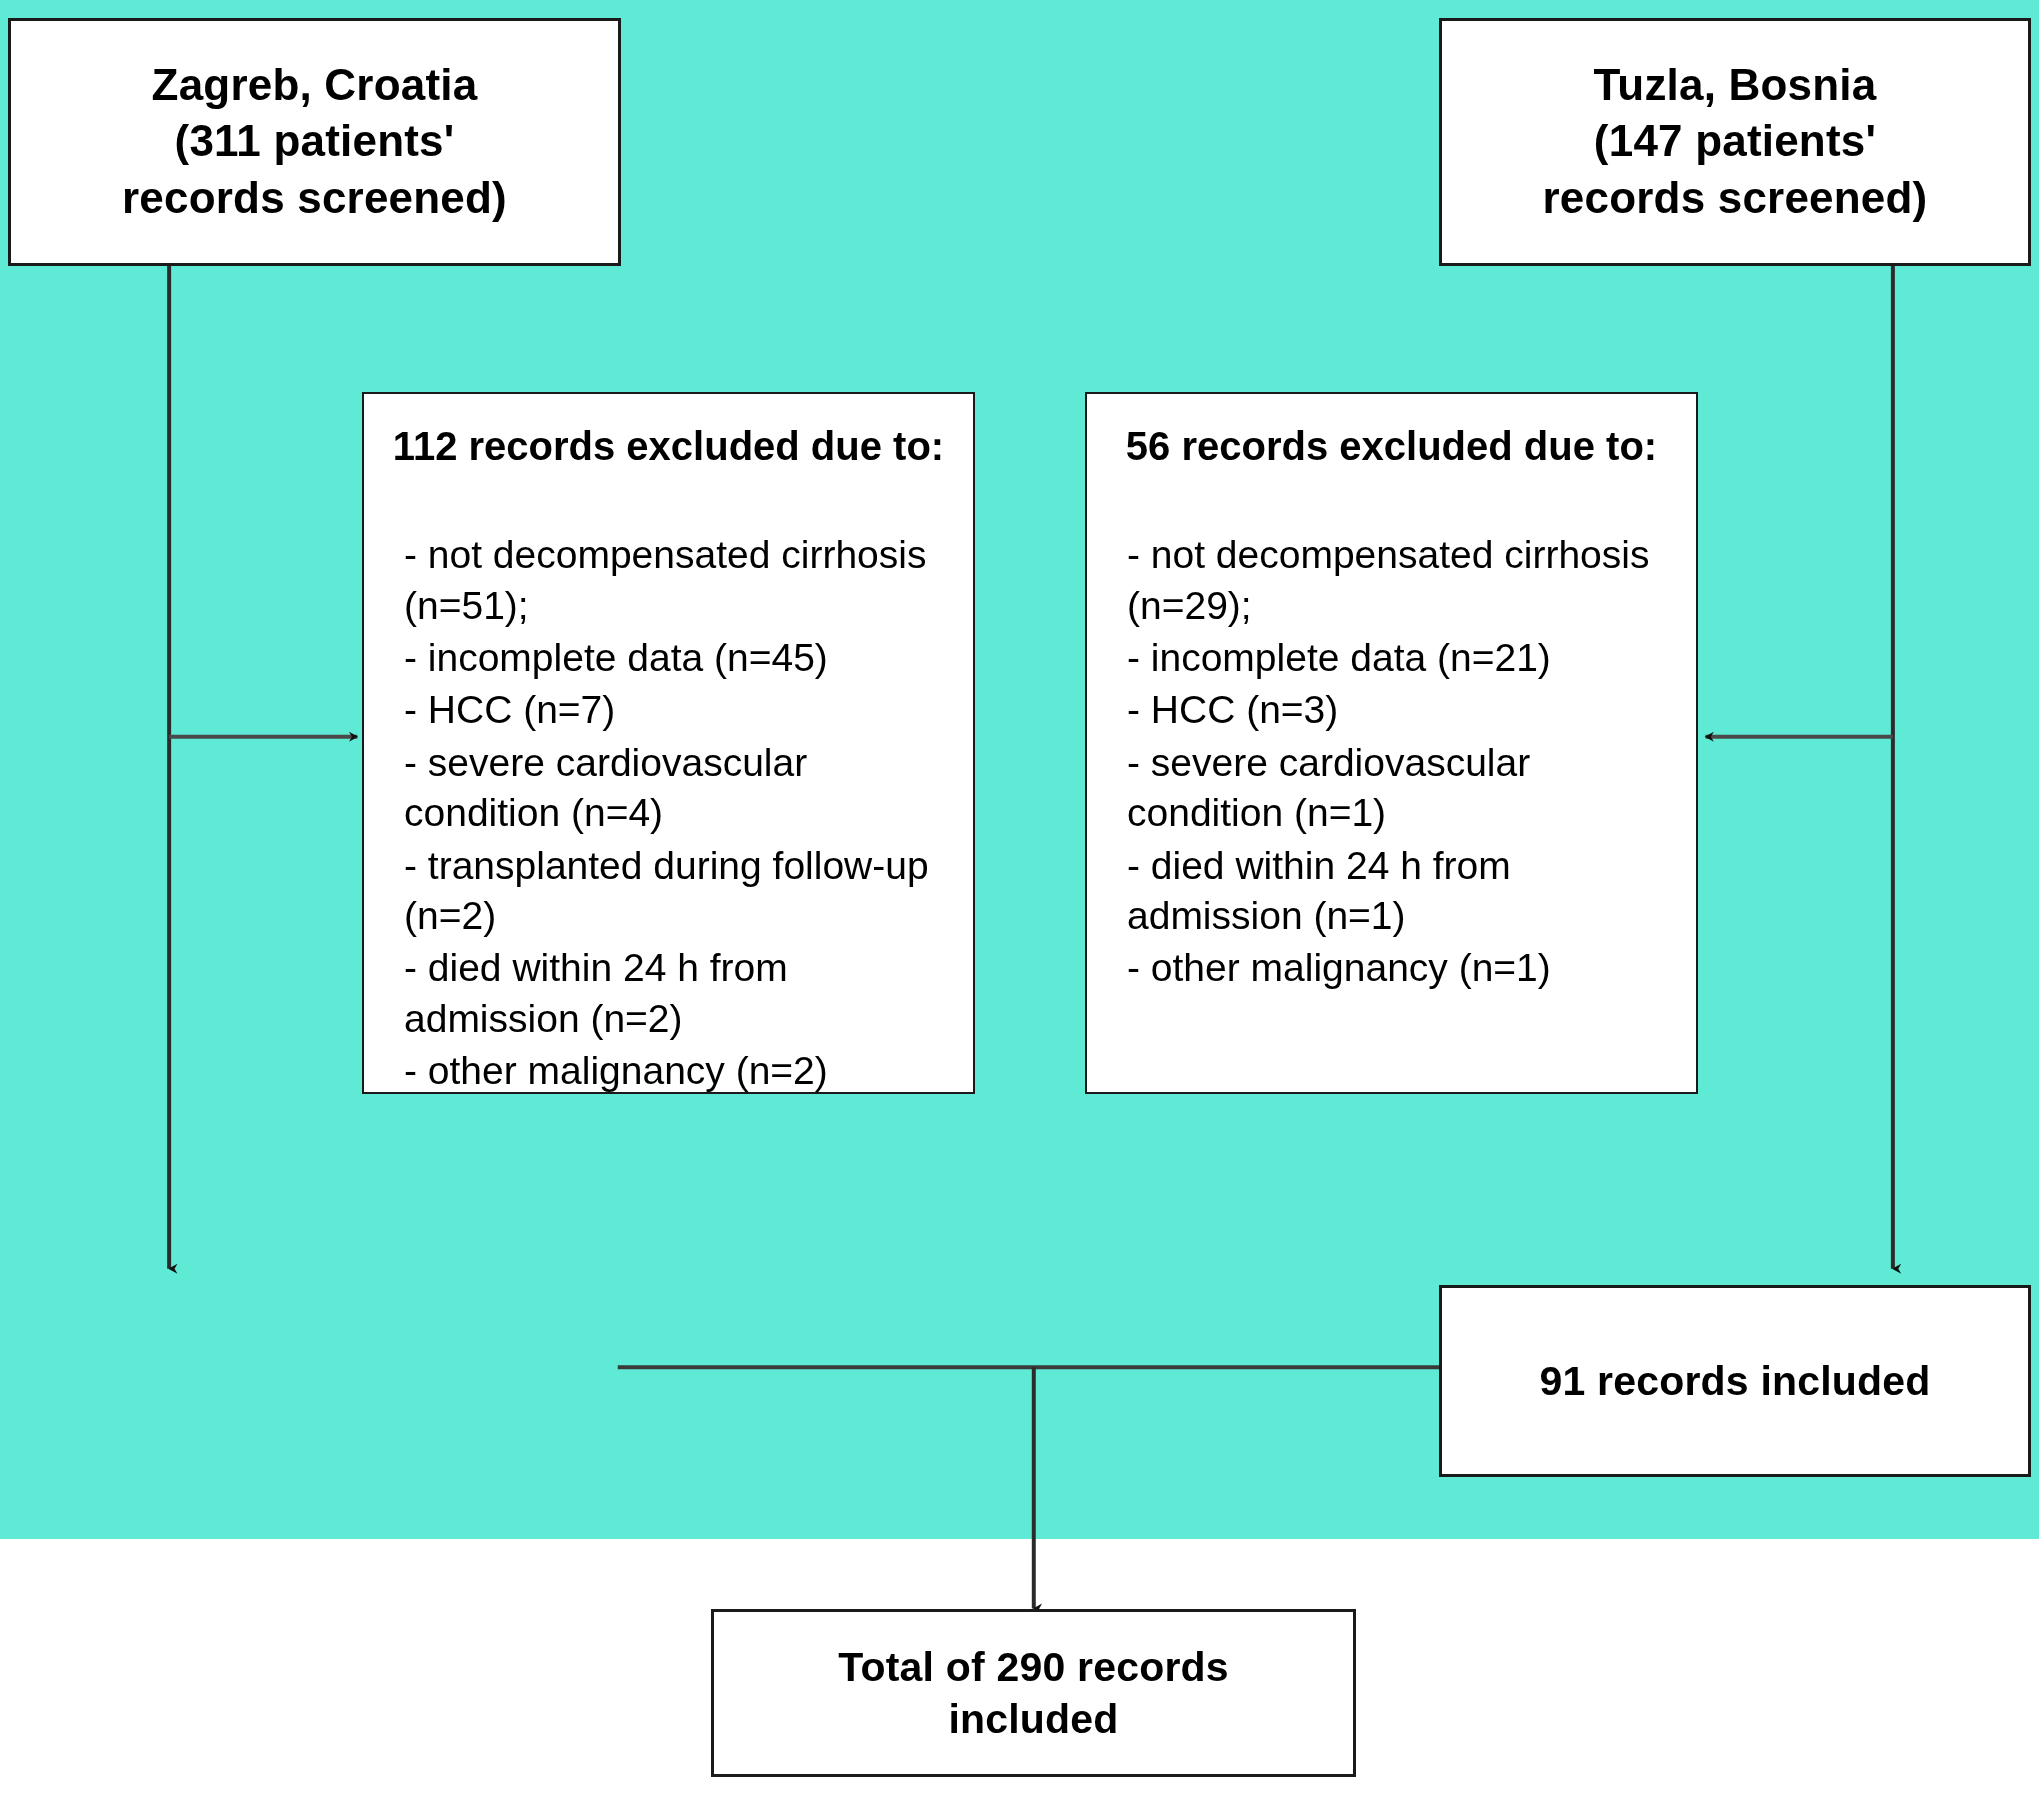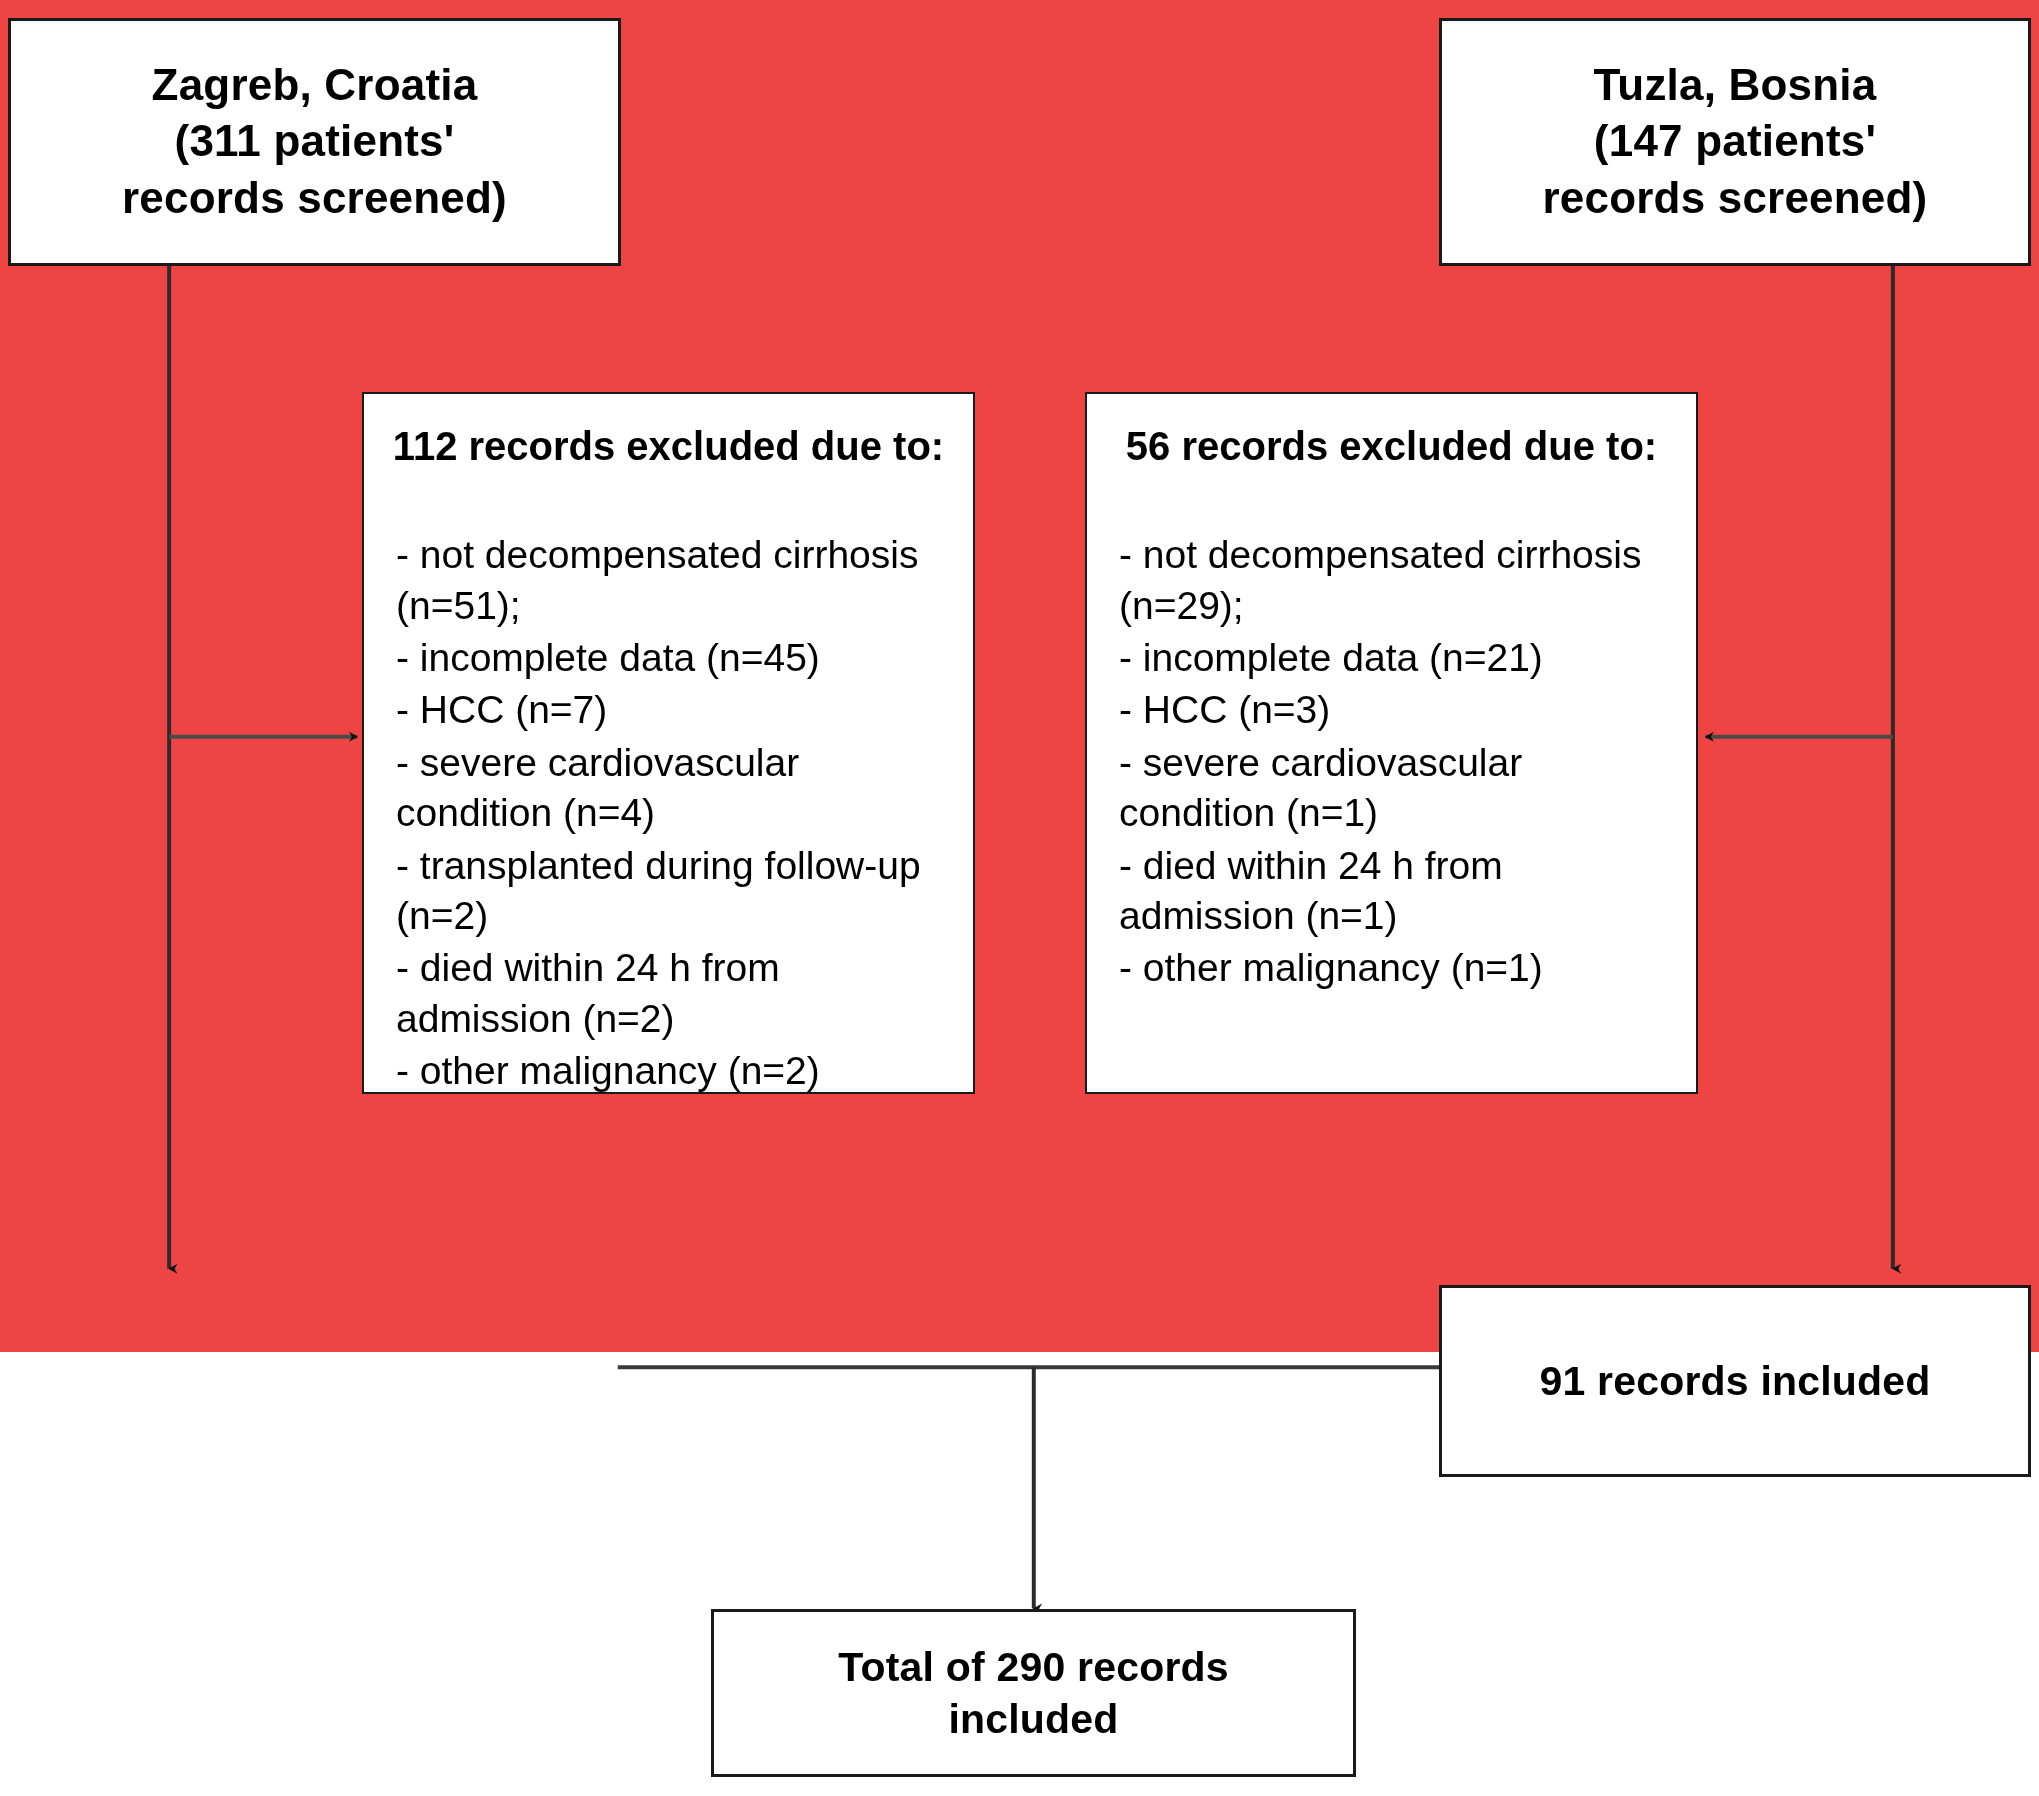--- a/index.html
+++ b/index.html
@@ -9,22 +9,22 @@
   }
   body {
     width: 2039px;
     height: 1796px;
     font-family: "Liberation Sans", sans-serif;
     overflow: hidden;
   }
   #flowchart-root {
     position: relative;
     width: 2039px;
-    height: 1352px;
-    background: #ef4444;
+    height: 1539px;
+    background: #5eead4;
   }
   svg.flow-svg {
     position: absolute;
     left: 0;
     top: 0;
     width: 2039px;
     height: 1796px;
   }
   .node-box {
     position: absolute;
@@ -55,21 +55,21 @@
   .excl-title {
     text-align: center;
     font-weight: bold;
     font-size: 40px;
     color: #000000;
     line-height: 1.25;
     margin: 0 0 59px 0;
   }
   .excl-list {
     list-style: none;
-    margin: 8px;
+    margin: 16px;
     padding: 0;
     font-size: 39px;
     font-weight: normal;
     color: #000000;
     line-height: 1.30;
     text-align: left;
   }
   .excl-list li {
     margin: 0 0 1.6px 0;
     white-space: normal;

